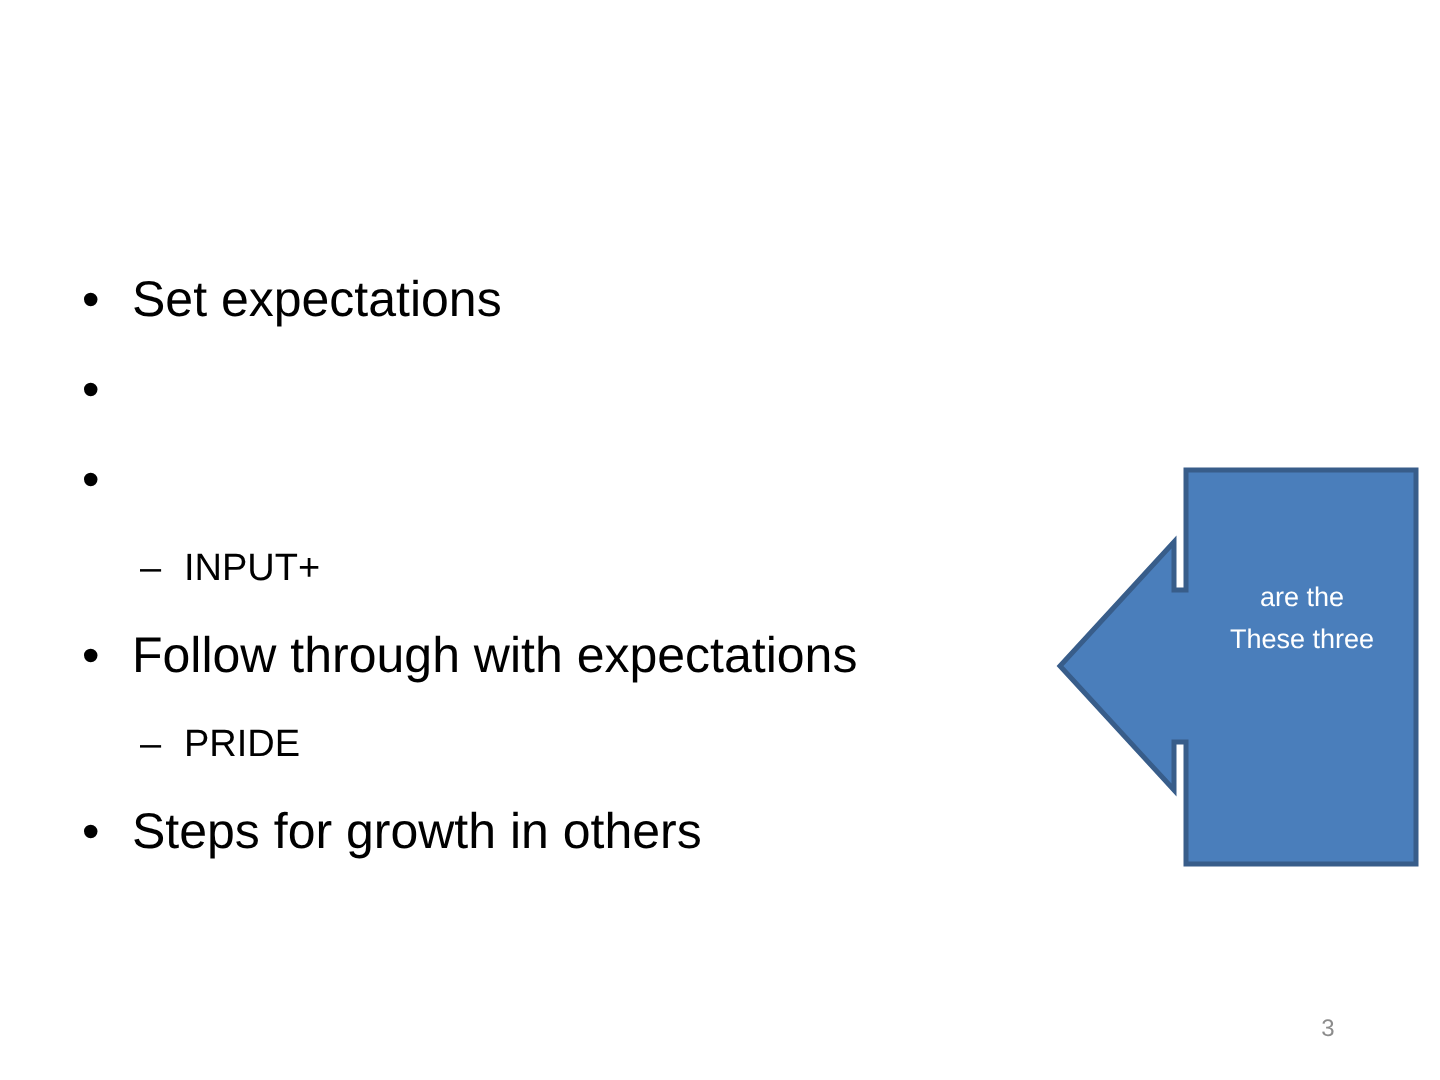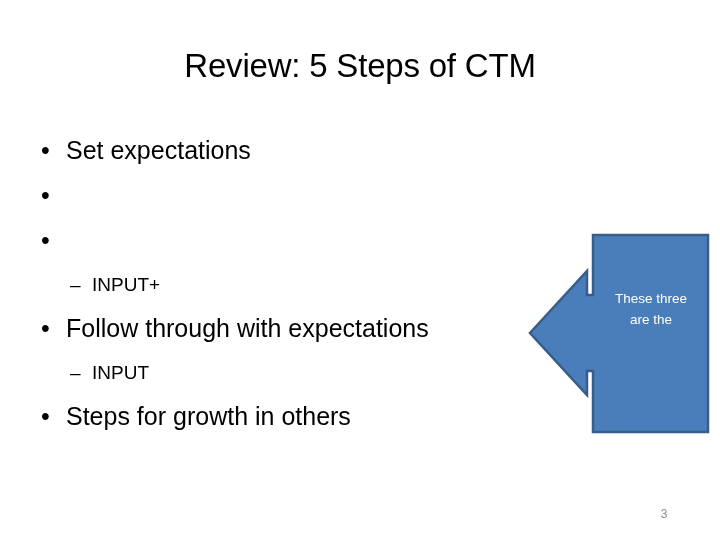--- a/index.html
+++ b/index.html
@@ -122,21 +122,20 @@
     font-size: 12px;
     line-height: 16px;
     color: #8c8c8c;
   }
 </style>
 </head>
 <body>
 
 <div id="slide" style="background: rgb(255, 255, 255);">
 
-  <div id="slide-title" style="color: rgb(0, 0, 0);">Review: 5 Steps of CTM</div>
 
   <div id="body-list">
 
     <div class="bullet-row lvl1">
       <span class="marker">•</span>
       <span class="bullet-text">Set expectations</span>
     </div>
 
     <div class="bullet-row lvl1">
       <span class="marker">•</span>
@@ -151,35 +150,35 @@
       <span class="bullet-text">INPUT+</span>
     </div>
 
     <div class="bullet-row lvl1">
       <span class="marker">•</span>
       <span class="bullet-text">Follow through with expectations</span>
     </div>
 
     <div class="bullet-row lvl2">
       <span class="marker">–</span>
-      <span class="bullet-text">INPUT</span>
+      <span class="bullet-text">PRIDE</span>
     </div>
 
     <div class="bullet-row lvl1">
       <span class="marker">•</span>
       <span class="bullet-text">Steps for growth in others</span>
     </div>
 
   </div>
 
   <div id="callout">
     <svg id="callout-shape" viewBox="0 0 184 203" xmlns="http://www.w3.org/2000/svg">
       <polygon id="callout-poly" points="66,3 181,3 181,200 66,200 66,139 60,139 60,163 3,101 60,39 60,63 66,63" stroke-width="2.5" stroke-linejoin="miter" fill="#4a7ebb" stroke="#385d8a"></polygon>
     </svg>
     <div id="callout-text" style="color: rgb(255, 255, 255);">
+      <span class="cl">are the</span>
       <span class="cl">These three</span>
-      <span class="cl">are the</span>
     </div>
   </div>
 
   <div id="page-number" style="color: rgb(140, 140, 140);">3</div>
 
 </div>
 
 </body></html>

